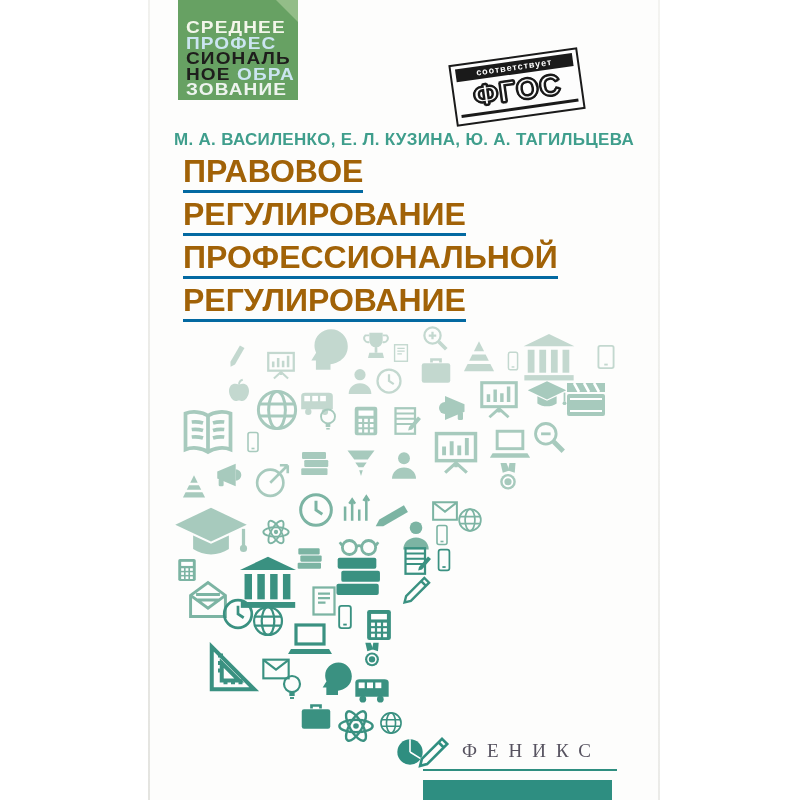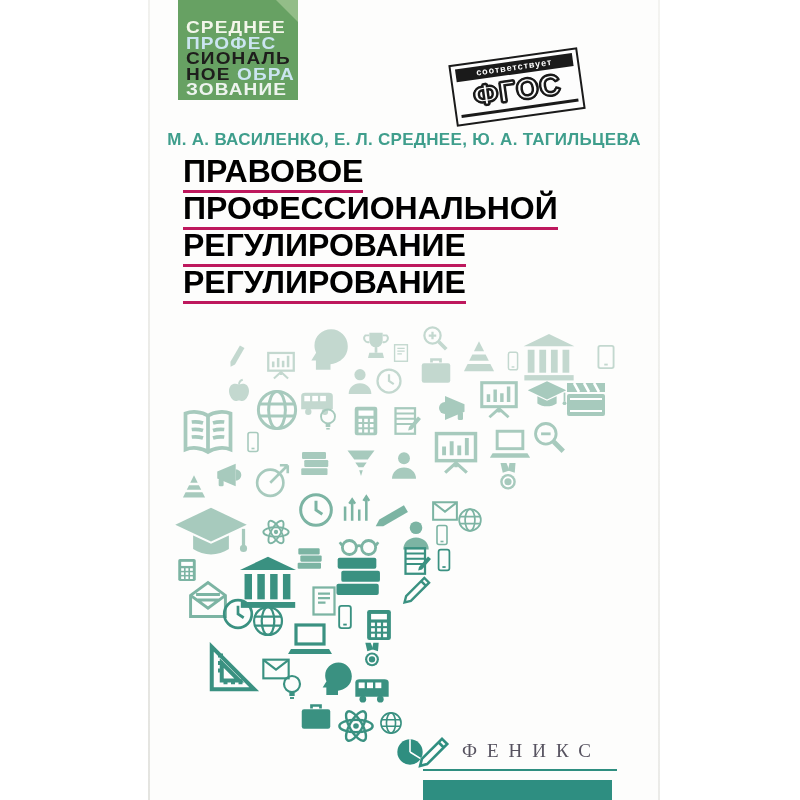--- a/index.html
+++ b/index.html
@@ -24,22 +24,22 @@
       letter-spacing:1px;line-height:13px;height:13px;}
   .stamp-main{text-align:center;font-size:29px;font-weight:bold;letter-spacing:1px;line-height:32px;
       color:#ffffff;-webkit-text-stroke:2px #1a1a1a;
       text-shadow:-1.5px 0 #1a1a1a,1.5px 0 #1a1a1a,0 -1.5px #1a1a1a,0 1.5px #1a1a1a;}
   .stamp-rule{height:2.5px;background:#1a1a1a;margin-top:1px;}
   
   .authors{position:absolute;left:148px;top:130px;width:512px;text-align:center;
       font-weight:bold;font-size:17px;letter-spacing:.3px;color:#3f9e8c;}
   
   .title{position:absolute;left:183px;top:156px;}
-  .title-line{display:table;font-weight:bold;font-size:32px;line-height:30px;color:#000000;
-      letter-spacing:0;padding-bottom:4px;border-bottom:3px solid #be185d;margin-bottom:0;}
+  .title-line{display:table;font-weight:bold;font-size:32px;line-height:30px;color:#a16207;
+      letter-spacing:0;padding-bottom:4px;border-bottom:3px solid #0369a1;margin-bottom:6px;}
   
   .icn{position:absolute;}
   .c1{color:#c3d8cf;} .c2{color:#a7cabd;} .c3{color:#7cb4a3;} .c4{color:#3a9181;}
   
   .brand-pie{position:absolute;left:394px;top:736px;width:32px;height:32px;color:#2f8e80;}
   .brand-pen{position:absolute;left:414px;top:730px;width:42px;height:42px;color:#2f8e80;}
   .publisher{position:absolute;left:462px;top:740px;font-family:"Liberation Serif", serif;
       font-size:19px;letter-spacing:10px;color:#575360;font-weight:normal;}
   .brand-rule{position:absolute;left:423px;top:769px;width:194px;height:2px;background:#2f8e80;}
   .bottom-bar{position:absolute;left:423px;top:780px;width:189px;height:20px;background:#2e8e81;}
@@ -254,26 +254,26 @@
         <div class="badge-line"><span style="color: rgb(238, 244, 239);">ЗОВАНИЕ</span></div>
       </div>
   </div>
 
   <div class="stamp">
     <div class="stamp-bar">соответствует</div>
     <div class="stamp-main">ФГОС</div>
     <div class="stamp-rule"></div>
   </div>
 
-  <div class="authors">М. А. ВАСИЛЕНКО, Е. Л. СРЕДНЕЕ, Ю. А. ТАГИЛЬЦЕВА</div>
+  <div class="authors">М. А. ВАСИЛЕНКО, Е. Л. КУЗИНА, Ю. А. ТАГИЛЬЦЕВА</div>
 
   <div class="title" id="book-title">
       <div class="title-line">ПРАВОВОЕ</div>
+      <div class="title-line">РЕГУЛИРОВАНИЕ</div>
       <div class="title-line">ПРОФЕССИОНАЛЬНОЙ</div>
-      <div class="title-line">РЕГУЛИРОВАНИЕ</div>
       <div class="title-line">РЕГУЛИРОВАНИЕ</div>
     </div>
 
   <div id="collage">
       <svg class="icn c1" viewBox="0 0 24 24" style="left: 224px; top: 340px; width: 28px; height: 28px; transform: rotate(-15deg);">
         <use href="#s-pencil"></use>
       </svg>
       <svg class="icn c1" viewBox="0 0 24 24" style="left: 224px; top: 376px; width: 30px; height: 30px;">
         <use href="#s-apple"></use>
       </svg>

